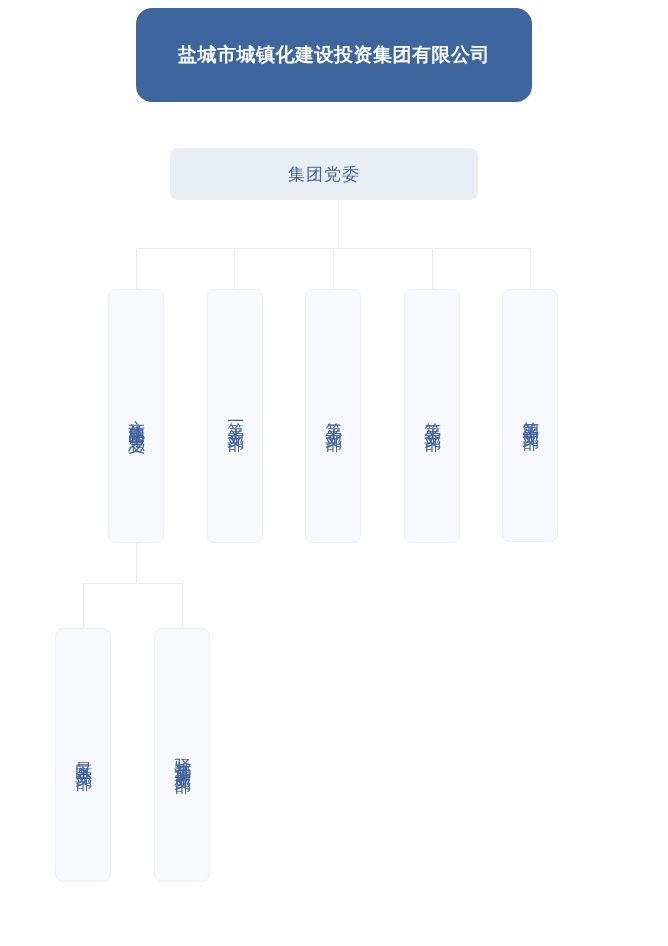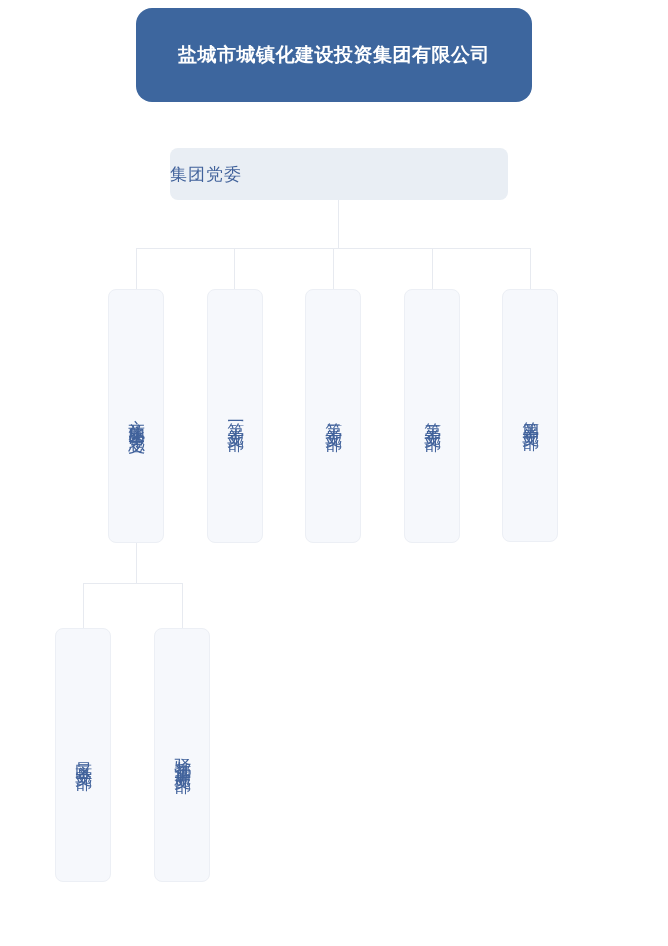--- a/index.html
+++ b/index.html
@@ -39,27 +39,27 @@
     letter-spacing: 0.5px;
     text-align: center;
   }
   .title-line { display: block; white-space: nowrap; }
 
   
   .node-root {
     position: absolute;
     left: 170px;
     top: 148px;
-    width: 338px;
+    width: 308px;
     height: 52px;
     background: #e9eef4;
     border-radius: 8px;
     display: flex;
     align-items: center;
-    justify-content: flex-start;
+    justify-content: center;
     color: #41629b;
     font-size: 17px;
     letter-spacing: 1px;
   }
 
   
   .node-vert {
     position: absolute;
     background: #f6f8fc;
     border: 1px solid #eceff5;

